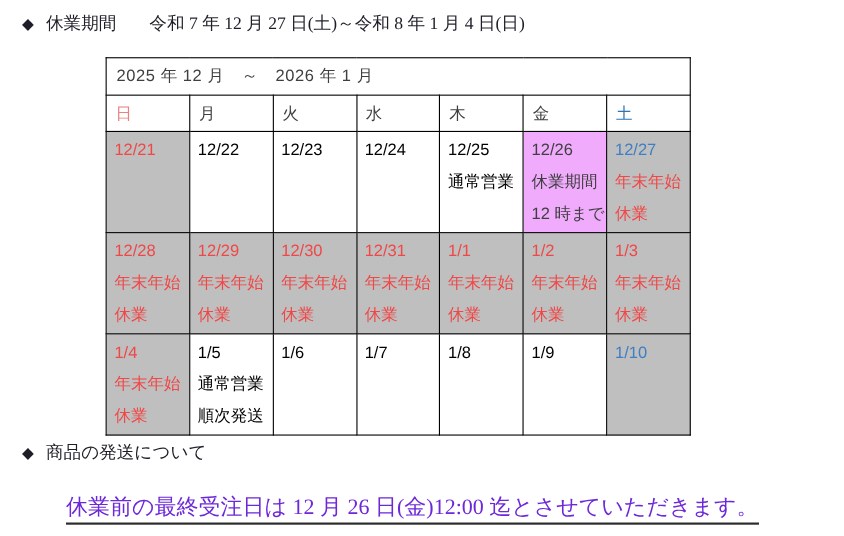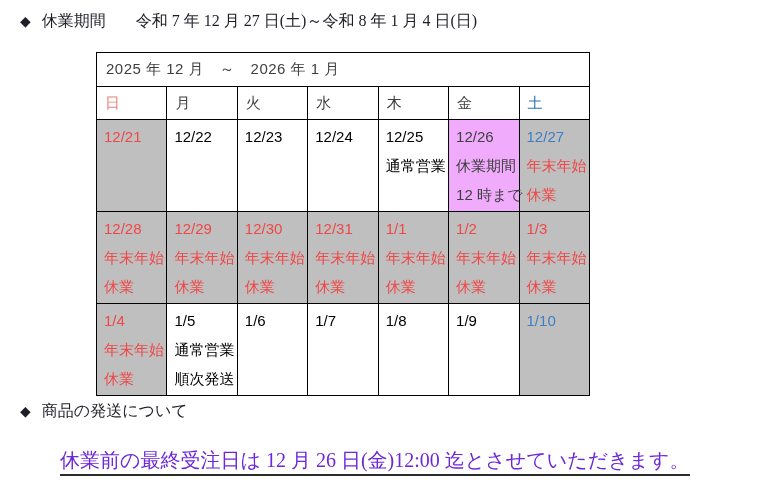--- a/index.html
+++ b/index.html
@@ -22,21 +22,21 @@
   .heading .bullet { font-size:14px; margin-right:11px; }
   .heading .value { margin-left:30px; }
   #closure-heading { top:11px; }
   #shipping-heading { top:401px; }
 
   
   #calendar-wrap { position:absolute; left:96px; top:52px; }
   table {
     border-collapse:collapse;
     table-layout:fixed;
-    width:494px;
+    width:532px;
     font-size:15px;
   }
   th, td { border:1px solid #000000; }
   th.period {
     height:34px;
     text-align:left;
     font-weight:normal;
     color:#3f3f3f;
     padding-left:9px;
     letter-spacing:0.5px;

